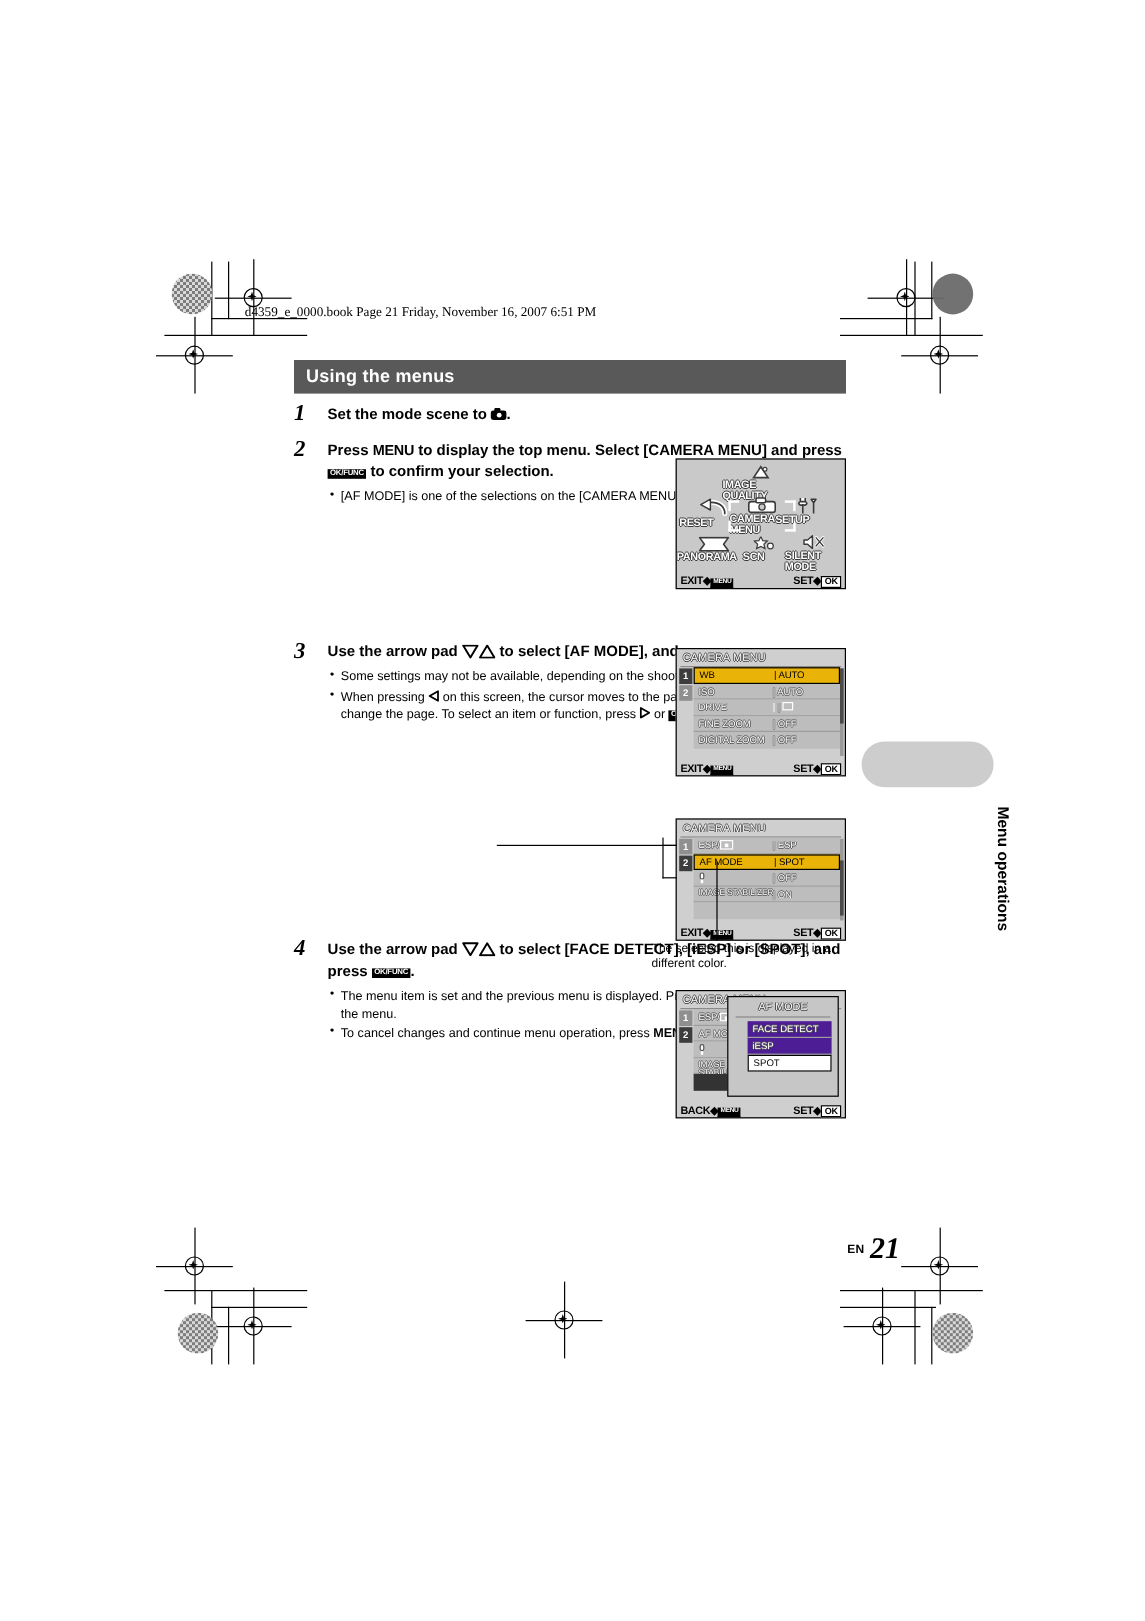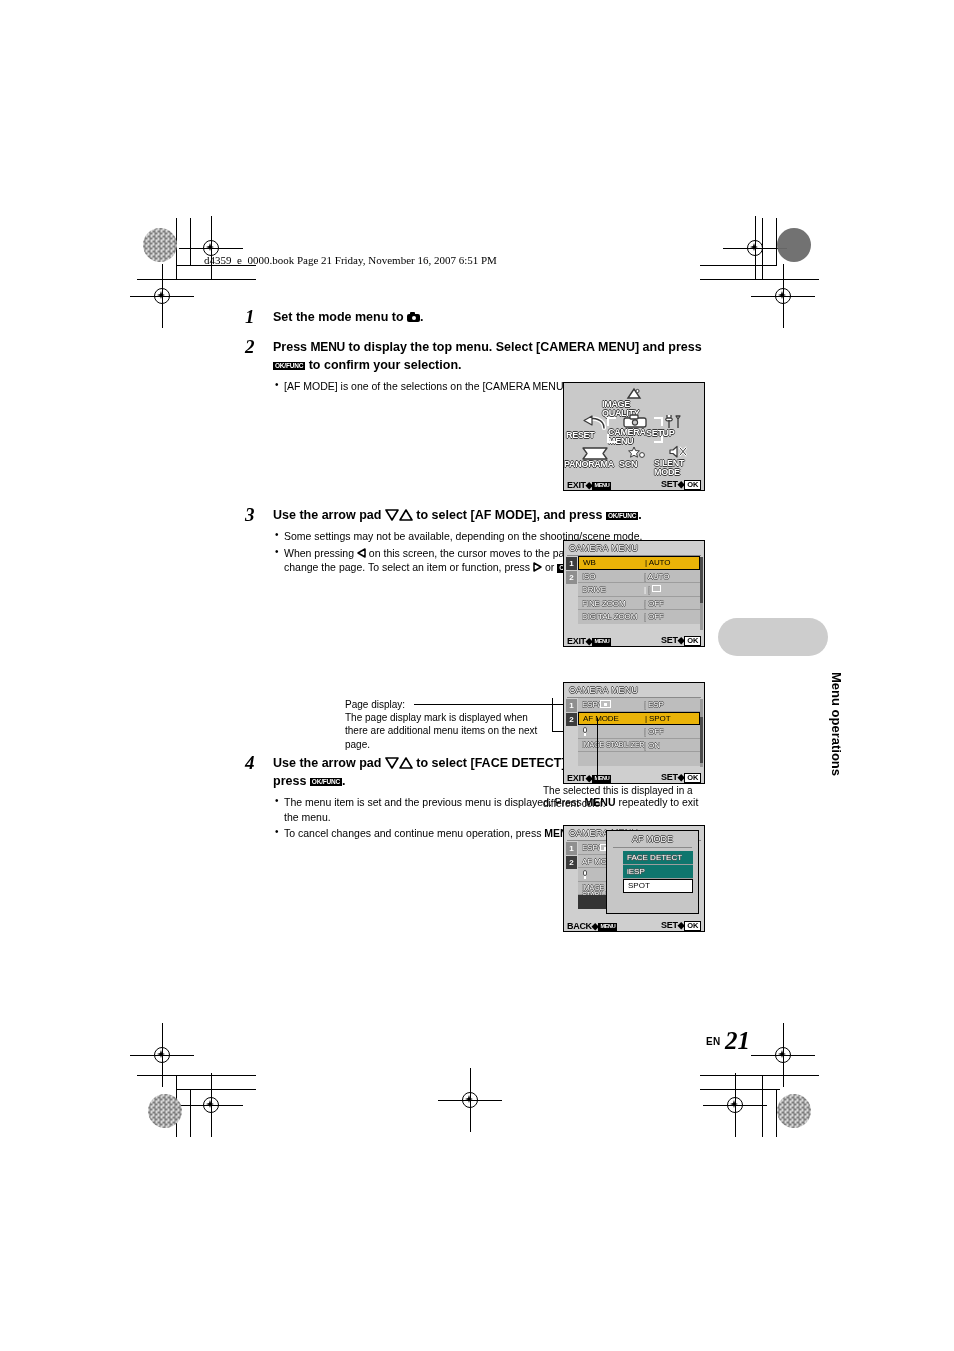--- a/index.html
+++ b/index.html
@@ -125,21 +125,21 @@
   .mic-glyph .stand{position:absolute;left:2.4px;top:6px;width:1.2px;height:3px;background:#fff;}
   .drive-glyph{display:inline-block;width:9px;height:7px;border:1.2px solid #fff;vertical-align:0px;}
 
   
   .af-pop{position:absolute;left:42px;top:4px;width:93px;height:84px;background:#c6c6c6;
     border:1.3px solid #000;}
   .af-pop .t{position:absolute;left:0;right:0;top:3px;text-align:center;font-size:9px;color:#fff;
     text-shadow:-.7px 0 #444,.7px 0 #444,0 -.7px #444,0 .7px #444;}
   .af-pop .rule{position:absolute;left:6px;right:6px;top:16px;height:1px;background:#8a8a8a;}
   .af-list{position:absolute;left:16px;top:20px;width:70px;}
-  .af-item{height:14px;background:#0f766e;border-bottom:1px solid #9d9d9d;position:relative;}
+  .af-item{height:14px;background:#4c1d95;border-bottom:1px solid #9d9d9d;position:relative;}
   .af-item span{position:absolute;left:4px;top:2px;font-size:8px;color:#fff;
     text-shadow:-.6px 0 #555,.6px 0 #555,0 -.6px #555,0 .6px #555;}
   .af-item.sel{background:#fff;border:1.4px solid #000;}
   .af-item.sel span{color:#000;text-shadow:none;top:1px;}
 
   
   .callout-txt{position:absolute;font-size:10px;line-height:1.32;}
   .cline{position:absolute;background:#000;}
 
   
@@ -220,25 +220,26 @@
 
   <div class="halftone" style="left:143px;top:228px;"></div>
   <div class="halftone dark" style="left:777px;top:228px;"></div>
   <div class="halftone" style="left:148px;top:1094px;"></div>
   <div class="halftone" style="left:777px;top:1094px;"></div>
 
   <div class="headerline">d4359_e_0000.book  Page 21  Friday, November 16, 2007  6:51 PM</div>
 
   <div class="content">
 
+    <div class="sec-head">Using the menus</div>
 
     <div class="step">
       <div class="step-num">1</div>
       <div class="step-title">
-        <span>Set the mode menu to </span><span class="cam-glyph"><i class="body"></i><i class="hump"></i><i class="lens"></i></span><span>.</span>
+        <span>Set the mode scene to </span><span class="cam-glyph"><i class="body"></i><i class="hump"></i><i class="lens"></i></span><span>.</span>
       </div>
     </div>
 
     <div class="step" style="margin-top:12px;">
       <div class="step-num">2</div>
       <div class="step-title">
         <span>Press </span><span class="btn-menu">MENU</span><span> to display the top menu. Select [CAMERA MENU] and press </span><span class="badge-ok">OK/FUNC</span><span> to confirm your selection.</span>
       </div>
       <ul class="bullets">
         <li>[AF MODE] is one of the selections on the [CAMERA MENU].</li>
@@ -414,24 +415,20 @@
       </div>
       <div class="cm-row" style="border-bottom:none;"></div>
     </div>
     <div class="scrollbar">
         <i style="top:18px;height:46px;"></i>
       </div>
     <div class="lcd-foot-l"><span>EXIT</span><span style="font-size:9px;">◆</span><span class="tag-menu">MENU</span></div>
     <div class="lcd-foot-r"><span>SET</span><span style="font-size:9px;">◆</span><span class="tag-ok">OK</span></div>
   </div>
 
-  <div class="callout-txt" style="left:345px;top:698px;width:200px;">
-    <span>Page display:</span><br>
-    <span>The page display mark is displayed when there are additional menu items on the next page.</span>
-  </div>
   <div class="cline" style="left:414px;top:704px;width:150px;height:1px;"></div>
   <div class="cline" style="left:552px;top:698px;width:1px;height:34px;"></div>
   <div class="cline" style="left:552px;top:704px;width:12px;height:1px;"></div>
   <div class="cline" style="left:552px;top:731px;width:12px;height:1px;"></div>
 
   <div class="cline" style="left:597px;top:718px;width:1px;height:66px;"></div>
   <div class="callout-txt" style="left:543px;top:784px;width:165px;">The selected this is displayed in a different color.</div>
 
   <div class="lcd cm" id="afmode">
     <div class="cm-title">CAMERA MENU</div>

